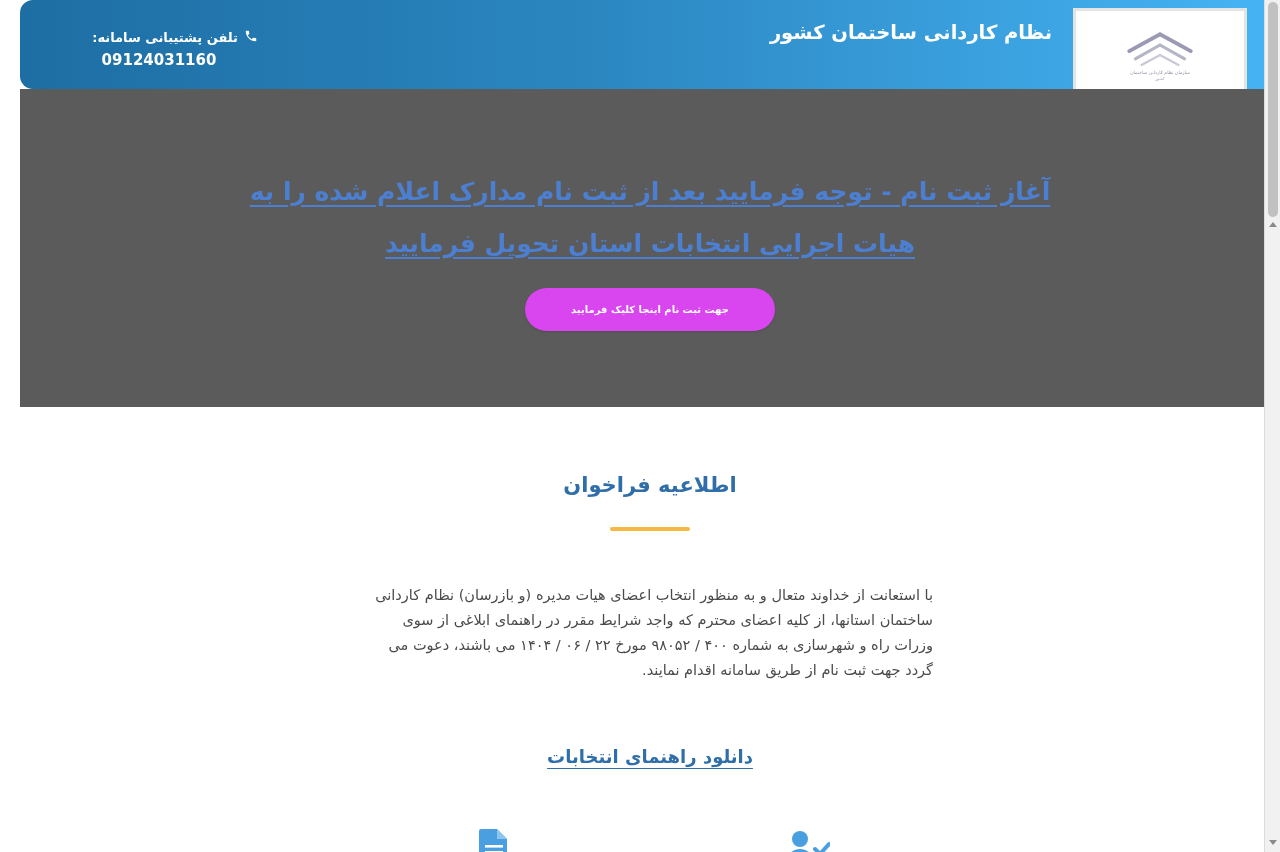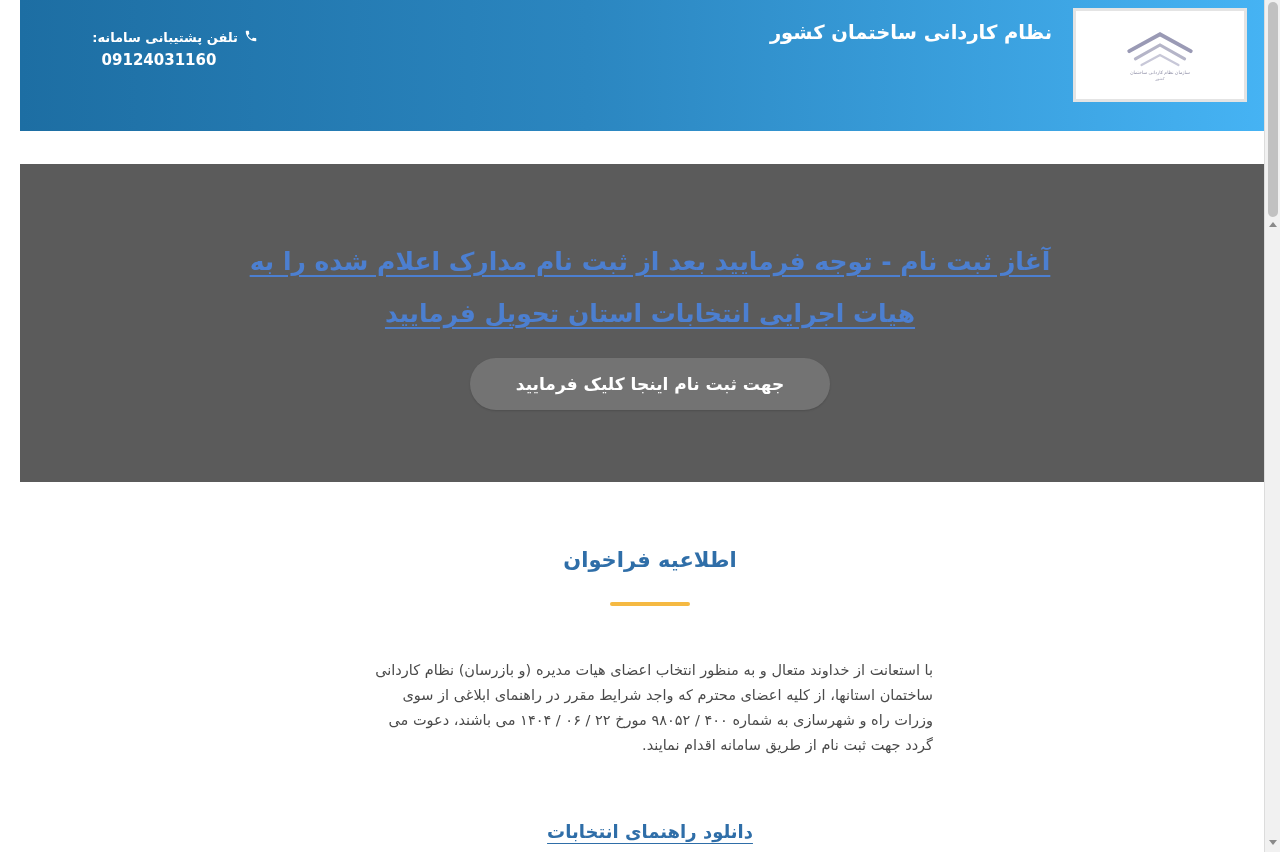--- a/index.html
+++ b/index.html
@@ -15,26 +15,27 @@
     position: relative;
     width: 1280px;
     height: 852px;
     overflow: hidden;
     background: #fff;
   }
 
   
   .site-header {
     position: relative;
-    height: 131px;
+    height: 89px;
     width: 1260px;
     background: linear-gradient(90deg, #1d6ea3 0%, #2b86c0 45%, #46b4f5 100%);
     display: flex;
     align-items: center;
     overflow: hidden;
+    border-radius: 13px;
   }
   .logo-box {
     position: absolute;
     top: 8px;
     right: 33px;
     width: 174px;
     height: 94px;
     background: #ffffff;
     border: 3px solid #e4e4e4;
     display: flex;
@@ -96,40 +97,39 @@
   
   .hero {
     position: relative;
     width: 1260px;
     height: 318px;
     background: #5b5b5b;
     display: flex;
     flex-direction: column;
     align-items: center;
     justify-content: center;
-    margin-top: 33px;
   }
   .hero-heading {
     width: 820px;
     text-align: center;
     color: #4c7fd0;
     font-size: 25px;
     font-weight: bold;
     line-height: 52px;
     text-decoration: underline;
     text-underline-offset: 5px;
     margin: 0 0 18px 0;
     cursor: pointer;
   }
   .hero-btn {
-    background: #737373;
+    background: #d946ef;
     color: #ffffff;
     border: none;
     border-radius: 30px;
-    font-size: 17px;
+    font-size: 10px;
     font-weight: bold;
     font-family: inherit;
     padding: 16px 46px;
     cursor: pointer;
     box-shadow: 0 1px 2px rgba(0,0,0,0.15);
   }
 
   
   .main {
     position: relative;

